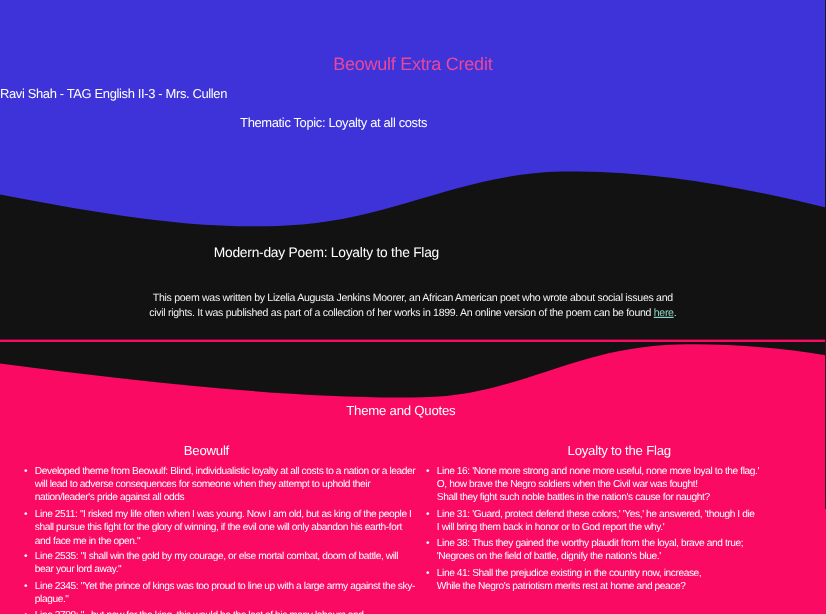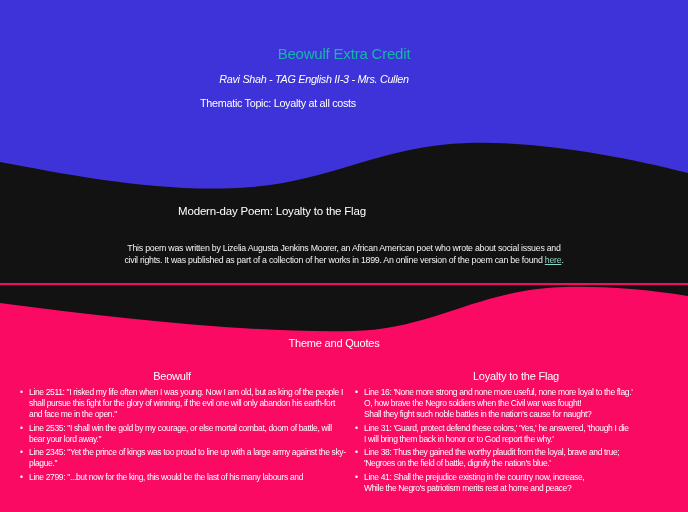--- a/index.html
+++ b/index.html
@@ -23,27 +23,27 @@
     position: absolute; top: 0; left: 0;
     width: 688px; height: 131px;
     background: #3d33d8;
   }
   .wave-blue {
     position: absolute; top: 130px; left: 0;
     width: 688px; height: 70px; display: block;
   }
   .hero-title {
     position: absolute; top: 45px; left: 0; width: 688px;
-    text-align: center; color: #14b8a6;
+    text-align: center; color: #ec4899;
     font-size: 15px; font-weight: 500; letter-spacing: -0.2px;
   }
   .hero-byline {
     position: absolute; top: 73px; left: 0; width: 628px;
-    text-align: center; color: #ffffff;
-    font-size: 10.8px; letter-spacing: -0.3px; font-style: italic;
+    color: #ffffff;
+    font-size: 10.8px; letter-spacing: -0.3px;
   }
   .hero-topic {
     position: absolute; top: 97px; left: 0; width: 556px;
     text-align: center; color: #ffffff;
     font-size: 10.8px; letter-spacing: -0.3px;
   }
   
   .poem-heading {
     position: absolute; top: 205px; left: 0; width: 544px;
     text-align: center; color: #ffffff;
@@ -117,20 +117,21 @@
   <div class="pink-bg"></div>
   <svg class="wave-black" viewBox="0 0 688 48" preserveAspectRatio="none">
     <path fill="#121212" d="M0 0 H688 V11 C645 4 600 1 565 2 C478 4 432 45 352 46 C248 48 115 33 0 18 Z"></path>
   </svg>
   <div class="quotes-heading">Theme and Quotes</div>
 
   <div class="col-heading left">Beowulf</div>
   <div class="col-heading right">Loyalty to the Flag</div>
 
   <ul class="quote-list left">
+    <li>Developed theme from Beowulf: Blind, individualistic loyalty at all costs to a nation or a leader will lead to adverse consequences for someone when they attempt to uphold their nation/leader's pride against all odds</li>
     <li>Line 2511: "I risked my life often when I was young. Now I am old, but as king of the people I shall pursue this fight for the glory of winning, if the evil one will only abandon his earth-fort and face me in the open."</li>
     <li>Line 2535: "I shall win the gold by my courage, or else mortal combat, doom of battle, will bear your lord away."</li>
     <li>Line 2345: "Yet the prince of kings was too proud to line up with a large army against the sky-plague."</li>
     <li>Line 2799: "...but now for the king, this would be the last of his many labours and</li>
   </ul>
 
   <ul class="quote-list right">
     <li class="poem-lines">Line 16: 'None more strong and none more useful, none more loyal to the flag.'
 O, how brave the Negro soldiers when the Civil war was fought!
 Shall they fight such noble battles in the nation's cause for naught?</li>

